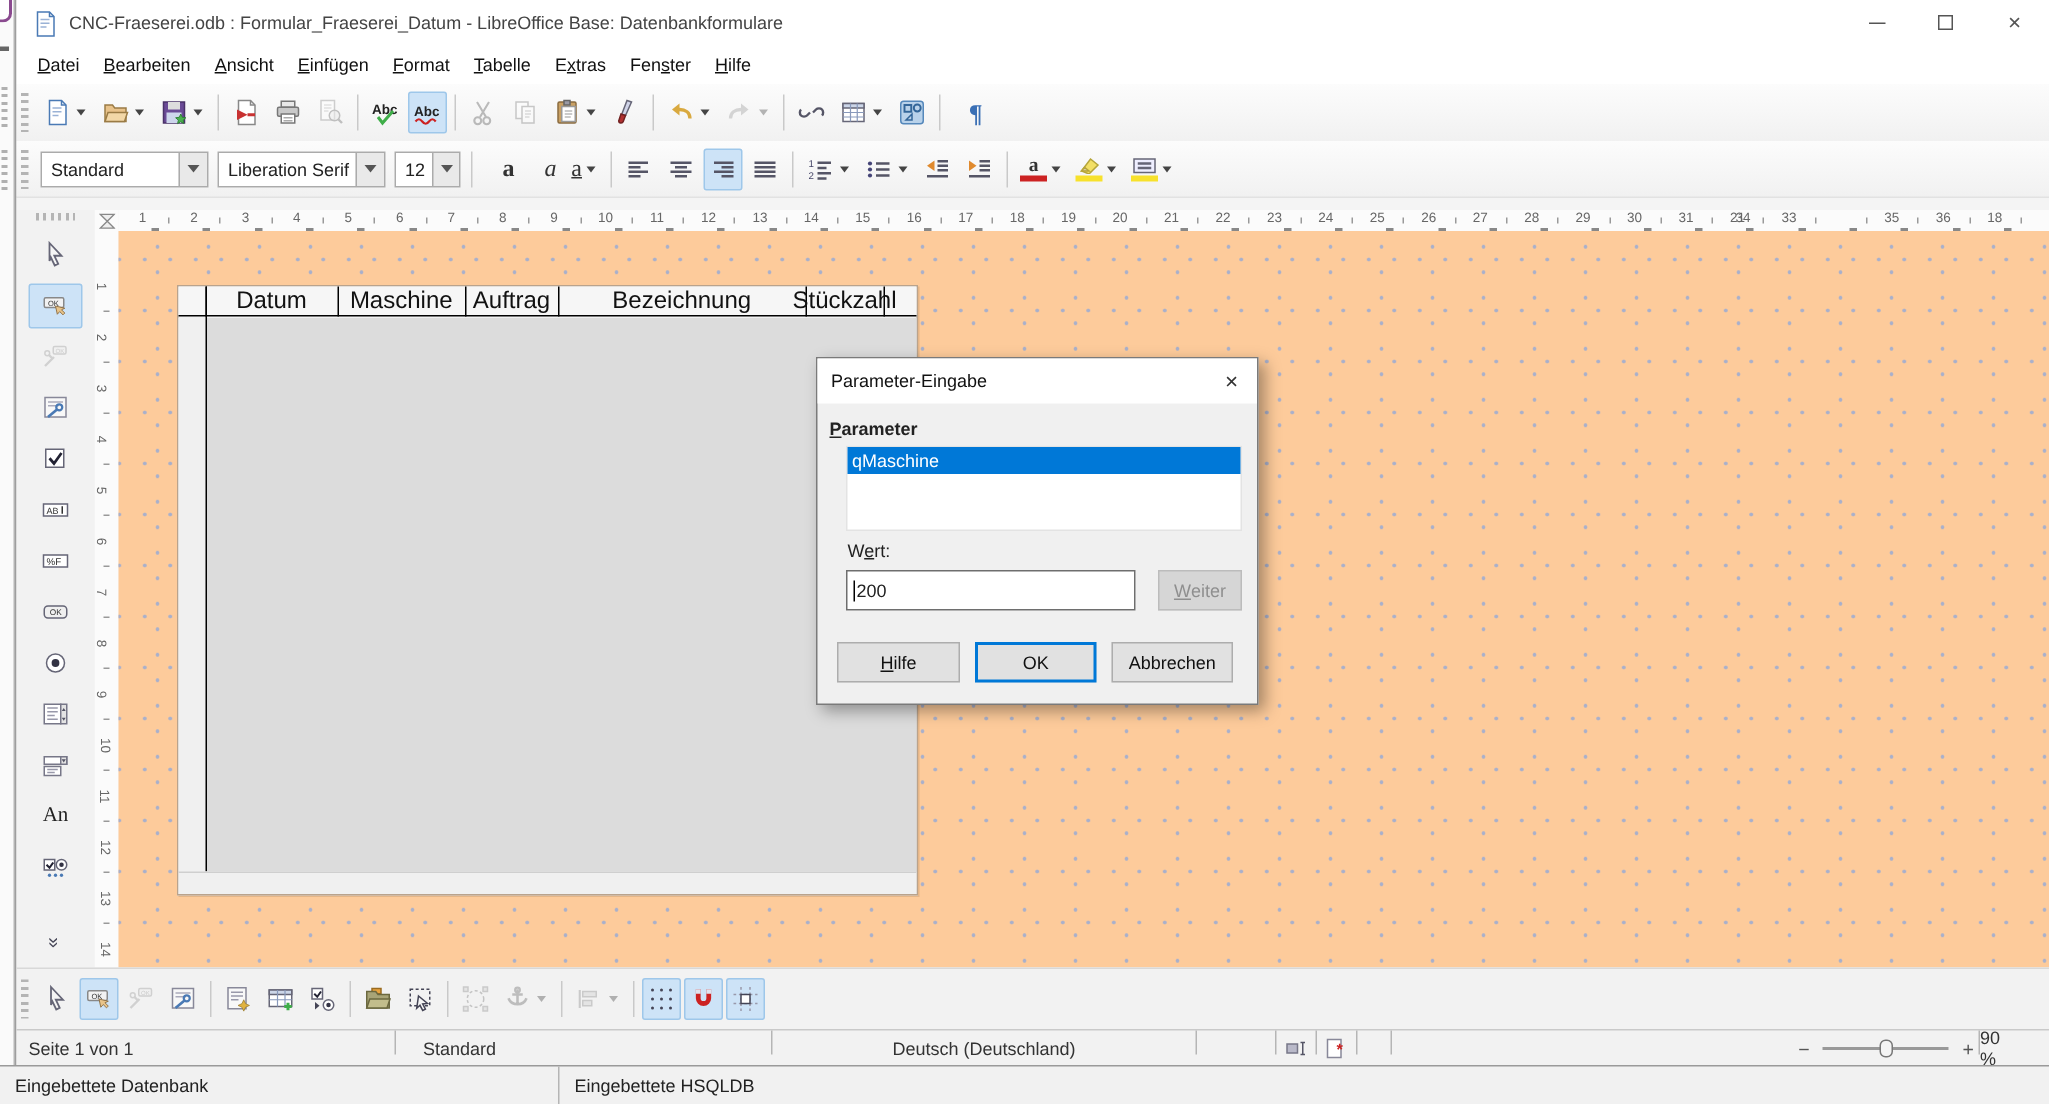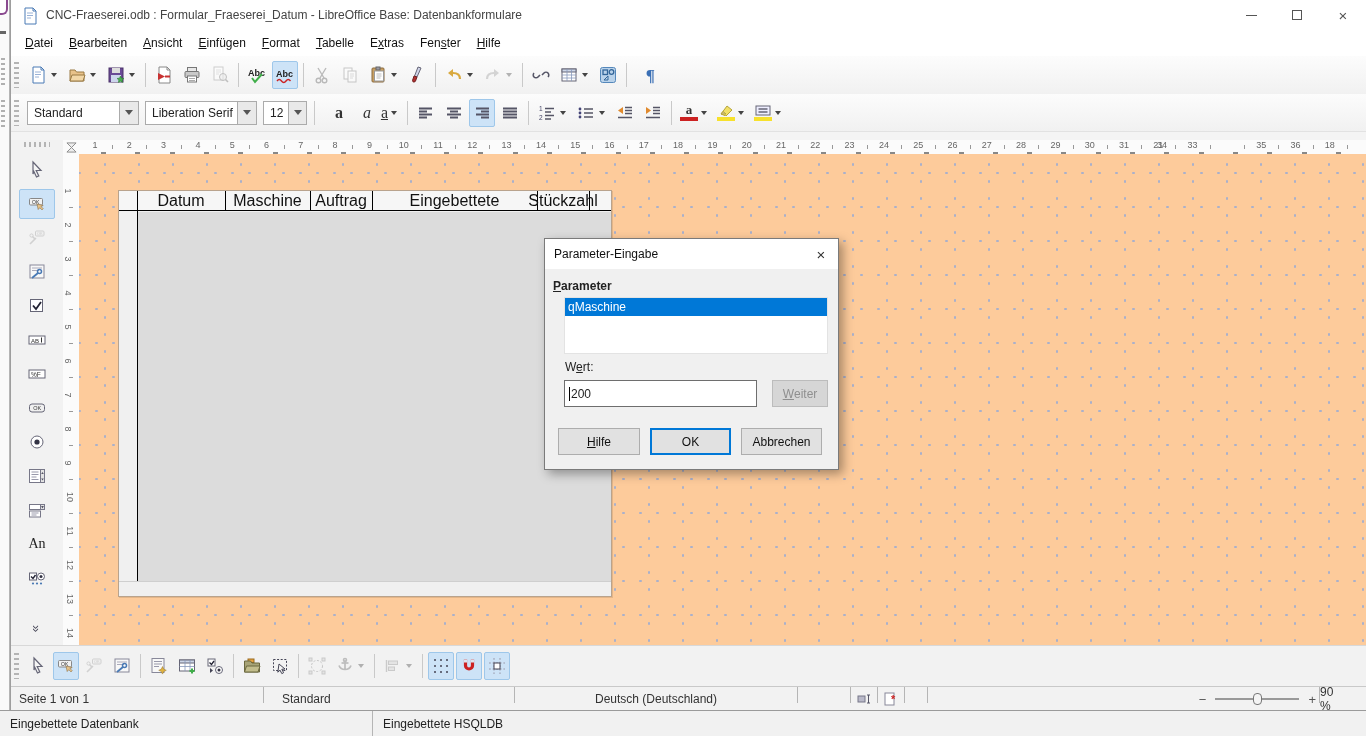--- a/index.html
+++ b/index.html
@@ -786,21 +786,21 @@
       <div id="tc-header">
           <span class="tc-hsep" style="left: 18px;"></span>
           <span class="tc-hsep" style="left: 106px;"></span>
           <span class="tc-hsep" style="left: 191px;"></span>
           <span class="tc-hsep" style="left: 253px;"></span>
           <span class="tc-hsep" style="left: 418px;"></span>
           <span class="tc-hsep" style="left: 470px;"></span>
           <span class="tc-col-label" style="left: 18px; width: 88px;">Datum</span>
           <span class="tc-col-label" style="left: 106px; width: 85px;">Maschine</span>
           <span class="tc-col-label" style="left: 191px; width: 62px;">Auftrag</span>
-          <span class="tc-col-label" style="left: 253px; width: 165px;">Eingebettete</span>
+          <span class="tc-col-label" style="left: 253px; width: 165px;">Bezeichnung</span>
           <span class="tc-col-label" style="left: 418px; width: 52px;">Stückzahl</span>
         </div>
       <div id="tc-rowheader"></div>
       <div id="tc-vline"></div>
       <div id="tc-body"></div>
       <div id="tc-bottom"></div>
     </div>
 
     <div id="dialog">
       <div id="dlg-titlebar">

